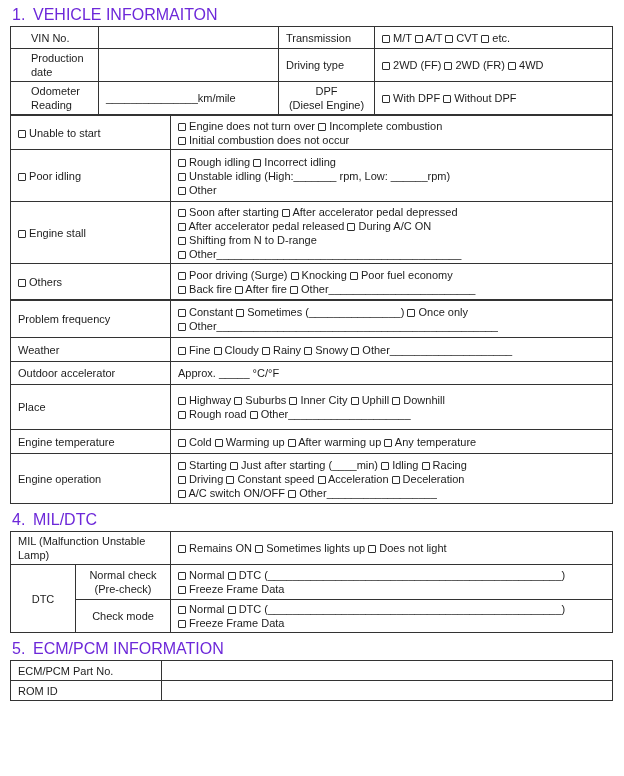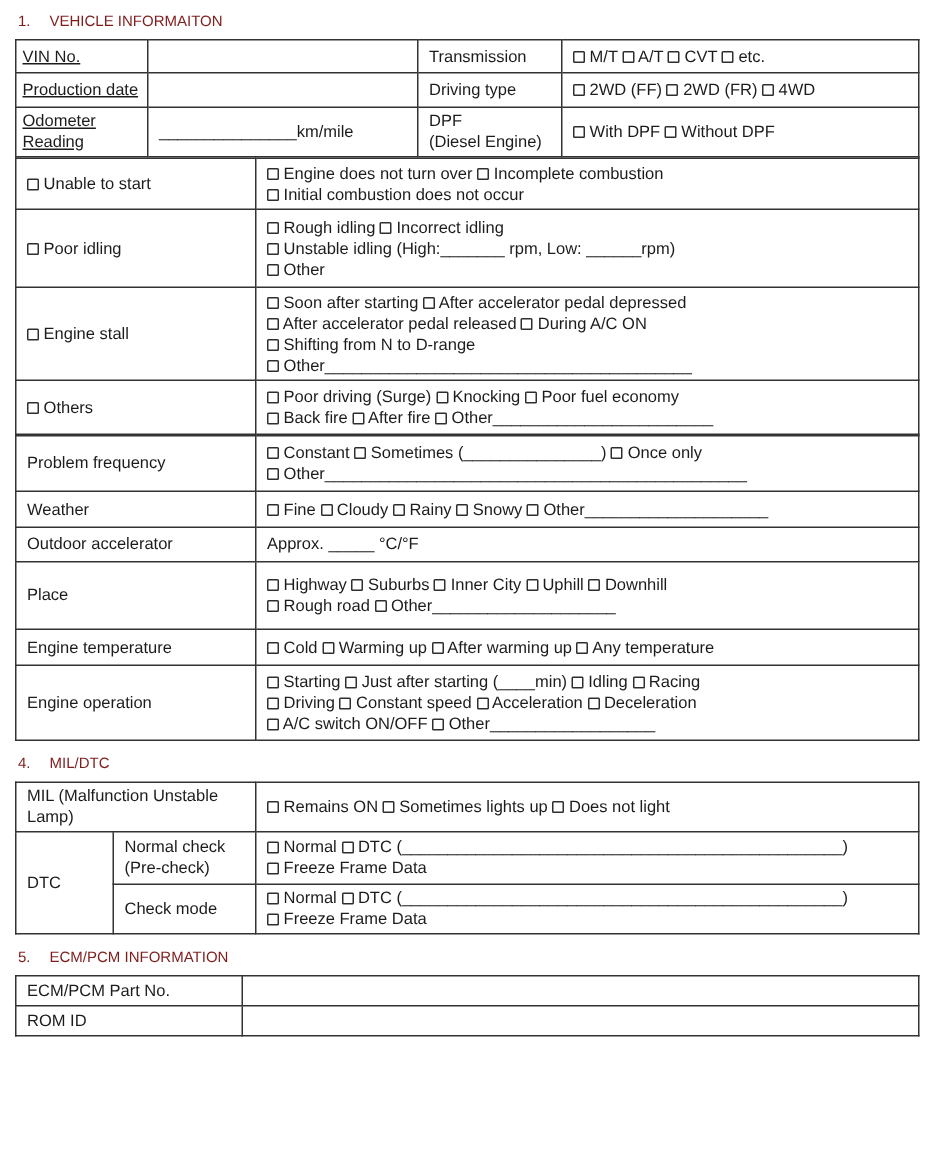--- a/index.html
+++ b/index.html
@@ -4,27 +4,27 @@
 <style>
   * { box-sizing: border-box; }
   html, body { margin: 0; padding: 0; }
   body {
     width: 624px; height: 776px; overflow: hidden;
     background: #ffffff; color: #1c1c1c;
     font-family: "Liberation Sans", "DejaVu Sans", sans-serif;
     font-size: 11px; line-height: 14px;
     padding: 8px 10px;
   }
-  .sec-head { margin: 9px 0 4px 2px; font-size: 10px; line-height: 14px; white-space: nowrap; color: #7f1d1d; }
+  .sec-head { margin: 9px 0 4px 2px; font-size: 16px; line-height: 14px; white-space: nowrap; color: #6d28d9; }
   .sec-head.first { margin-top: 0; }
   .sec-num { display: inline-block; min-width: 21px; }
   table { border-collapse: collapse; table-layout: fixed; width: 602px; }
   td { border: 1px solid #333; padding: 2px 7px; vertical-align: middle; overflow: hidden; }
-  .t1 td.labc { padding: 2px 4px; text-decoration: underline; }
-  .center { text-align: left; }
+  .t1 td.labc { padding: 2px 20px; }
+  .center { text-align: center; }
   .line { white-space: nowrap; }
   .cb {
     display: inline-block; width: 8px; height: 8px;
     border: 1px solid #2e2e2e; border-radius: 1px;
     vertical-align: -1px; background: #fff;
   }
   
   .rh20{height:20px}.rh22{height:22px}.rh23{height:23px}.rh24{height:24px}
   .rh31{height:31px}.rh32{height:32px}.rh33{height:45px}.rh34{height:34px}
   .rh35{height:35px}.rh36{height:36px}.rh37{height:37px}

